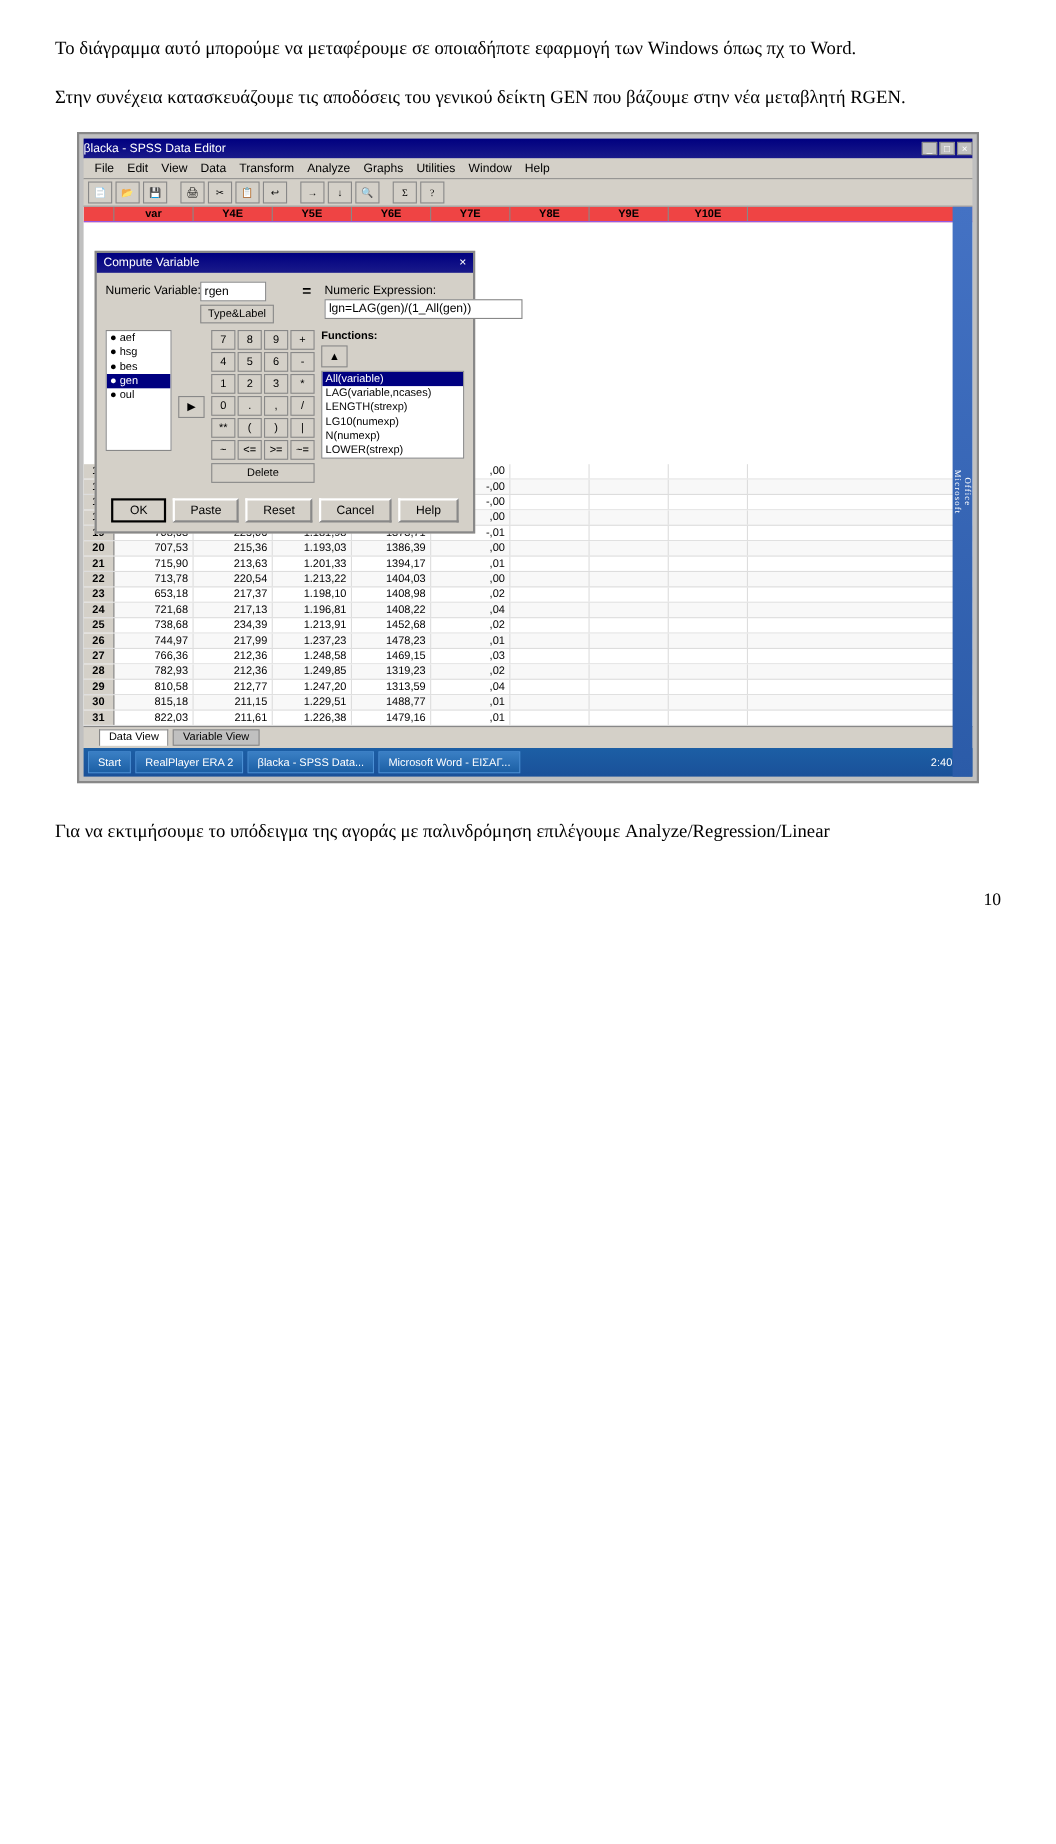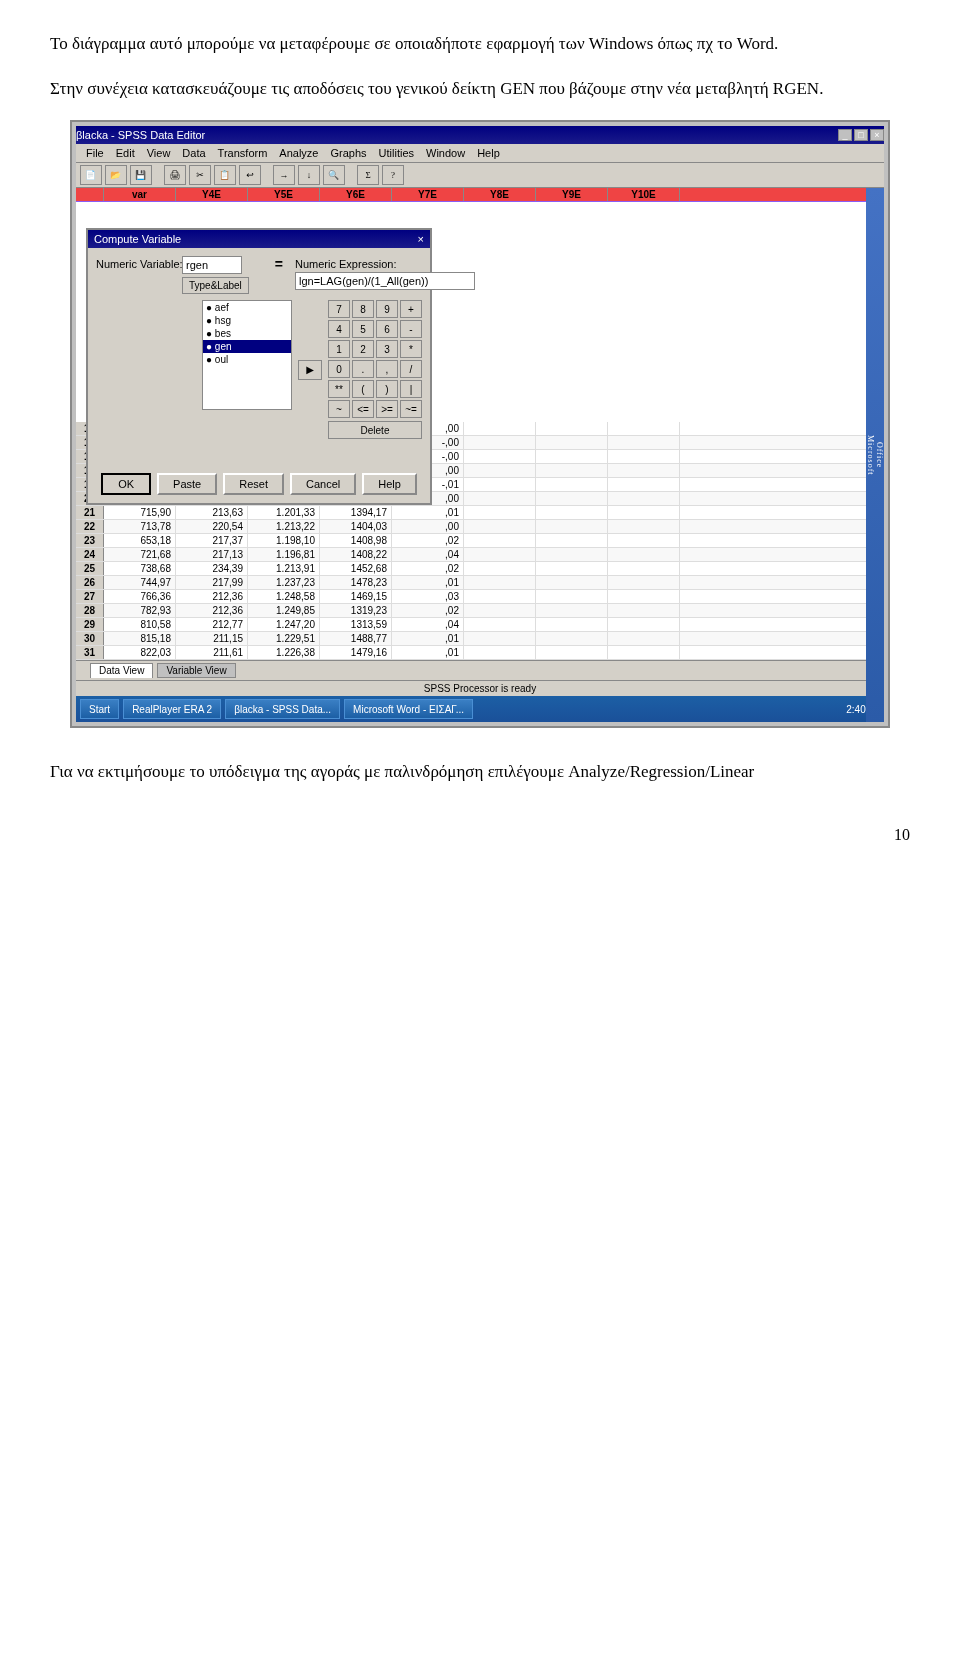--- a/index.html
+++ b/index.html
@@ -376,21 +376,21 @@
             </div>
             <div style="display:flex; align-items:center; margin-left:20px;">
               <span style="font-size:14px; font-weight:bold;">=</span>
             </div>
             <div style="display:flex; flex-direction:column; gap:2px; margin-left:6px;">
               <span class="dialog-label">Numeric Expression:</span>
               <input class="dialog-input" style="width: 180px;" type="text" value="lgn=LAG(gen)/(1_All(gen))">
             </div>
           </div>
 
-          <div style="display:flex; gap:6px; margin-bottom:22px;justify-content:flex-end;">
+          <div style="display:flex; gap:6px; margin-bottom:2px;">
 
             <div class="var-listbox">
               <div class="var-listbox-item">● aef</div>
               <div class="var-listbox-item">● hsg</div>
               <div class="var-listbox-item">● bes</div>
               <div class="var-listbox-item selected">● gen</div>
               <div class="var-listbox-item">● oul</div>
             </div>
 
             <div style="display:flex; align-items:center;">
@@ -420,20 +420,32 @@
                 <button class="keypad-btn">)</button>
                 <button class="keypad-btn">|</button>
                 <button class="keypad-btn">~</button>
                 <button class="keypad-btn">&lt;=</button>
                 <button class="keypad-btn">&gt;=</button>
                 <button class="keypad-btn">~=</button>
               </div>
               <button class="keypad-btn" style="width:94px; grid-column:span 4;">Delete</button>
             </div>
 
+            <div style="display:flex; flex-direction:column; gap:3px;">
+              <span style="font-size:10px; font-weight:bold;">Functions:</span>
+              <button class="arrow-btn">▲</button>
+              <div class="func-listbox">
+                <div class="func-listbox-item selected">All(variable)</div>
+                <div class="func-listbox-item">LAG(variable,ncases)</div>
+                <div class="func-listbox-item">LENGTH(strexp)</div>
+                <div class="func-listbox-item">LG10(numexp)</div>
+                <div class="func-listbox-item">N(numexp)</div>
+                <div class="func-listbox-item">LOWER(strexp)</div>
+              </div>
+            </div>
           </div>
         </div>
 
         <div class="dialog-buttons">
           <button class="dlg-btn">OK</button>
           <button class="dlg-btn">Paste</button>
           <button class="dlg-btn">Reset</button>
           <button class="dlg-btn">Cancel</button>
           <button class="dlg-btn">Help</button>
         </div>
@@ -642,23 +654,20 @@
             <div class="grid-cell"></div>
           </div>
         </div>
       </div>
 
       <div class="spss-tabs">
         <div class="spss-tab active">Data View</div>
         <div class="spss-tab">Variable View</div>
       </div>
 
-      <div class="spss-statusbar">
-        <span>SPSS Processor is ready</span>
-      </div>
 
       <div class="win-taskbar">
         <button class="task-btn">Start</button>
         <button class="task-btn">RealPlayer ERA 2</button>
         <button class="task-btn">βlacka - SPSS Data...</button>
         <button class="task-btn">Microsoft Word - ΕΙΣΑΓ...</button>
         <span class="task-time">2:40 μμ</span>
       </div>
     </div>
 

